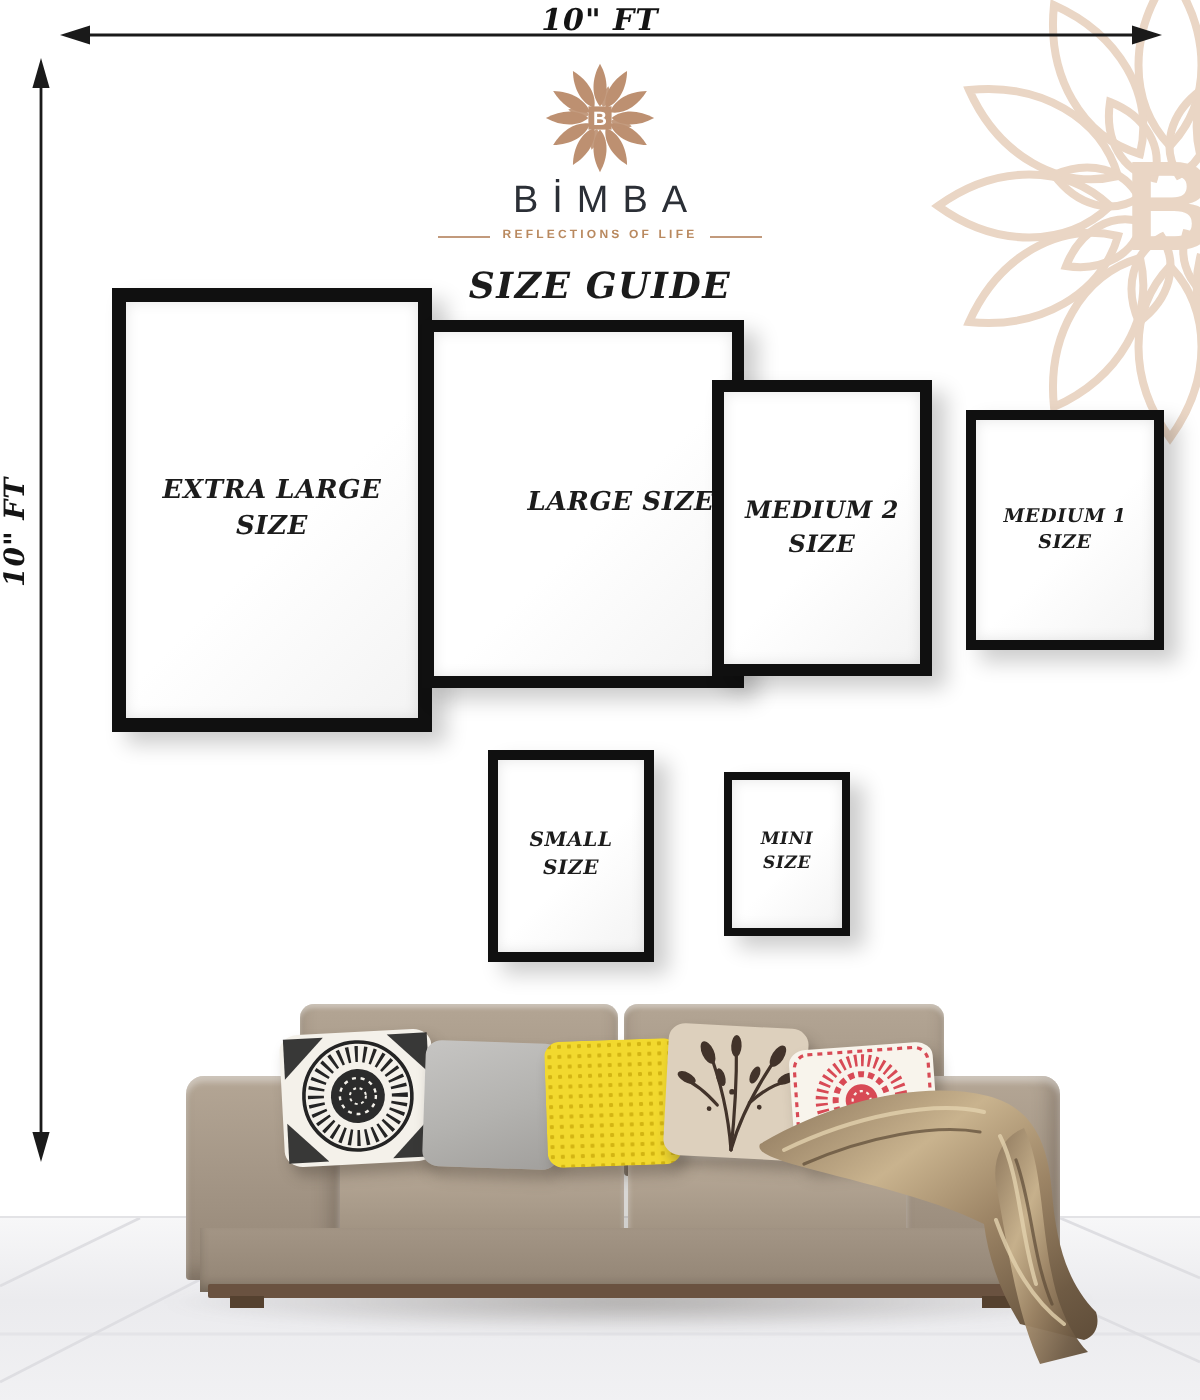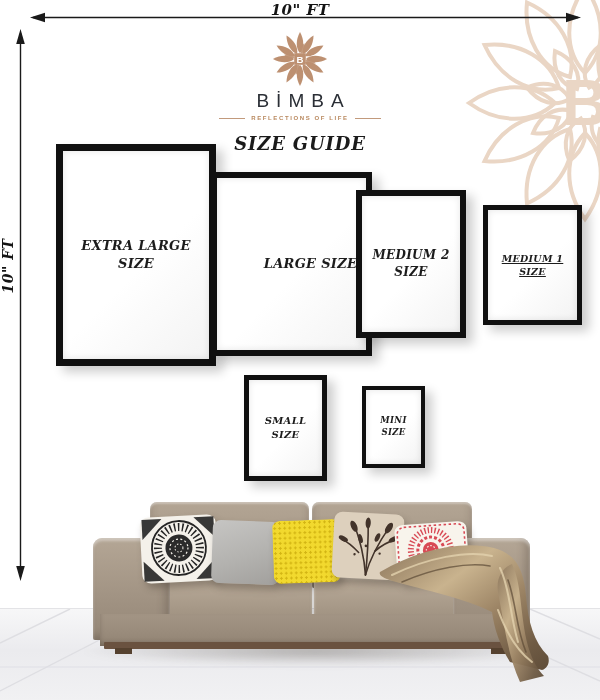--- a/index.html
+++ b/index.html
@@ -41,29 +41,29 @@
     position:absolute;z-index:3;background:linear-gradient(135deg,#ffffff 55%,#f3f3f3 100%);
     border-style:solid;border-color:#101010;
     box-shadow:7px 6px 10px rgba(0,0,0,.2), inset 0 0 7px rgba(0,0,0,.10);
     display:flex;align-items:center;justify-content:center;
   }
   .frame-label{
     font-family:"DejaVu Serif",serif;font-style:italic;font-weight:bold;
     color:#1c1c1c;text-align:center;white-space:pre-line;line-height:1.4;letter-spacing:.3px;
   }
   .f-xl  {left:36px; top:144px;width:146px;height:208px;border-width:7px;margin-left:20px;}
-  .f-l   {left:211px;top:172px;width:111px;height:172px;border-width:6px;padding-left:38px;}
+  .f-l   {left:211px;top:160px;width:111px;height:172px;border-width:6px;padding-left:38px;}
   .f-m2  {left:356px;top:190px;width:98px; height:136px;border-width:6px;}
   .f-m1  {left:483px;top:205px;width:89px; height:110px;border-width:5px;}
   .f-s   {left:244px;top:375px;width:73px; height:96px; border-width:5px;}
   .f-mini{left:362px;top:386px;width:55px; height:74px; border-width:4px;}
   .f-xl .frame-label{font-size:13px;}
   .f-l .frame-label{font-size:13px;}
   .f-m2 .frame-label{font-size:12px;}
-  .f-m1 .frame-label{font-size:9.5px;text-decoration:underline;}
+  .f-m1 .frame-label{font-size:9.5px;}
   .f-s .frame-label{font-size:10px;font-style:italic;}
   .f-mini .frame-label{font-size:8.5px;}
   
   .floor{
     position:absolute;left:0;top:608px;width:600px;height:92px;z-index:1;
     background:linear-gradient(180deg,#f7f7f8 0%,#ebebee 45%,#f1f1f3 100%);
     border-top:1px solid #e3e3e6;
   }
   .floor-lines{position:absolute;left:0;top:0;}
   .sofa-shadow{

